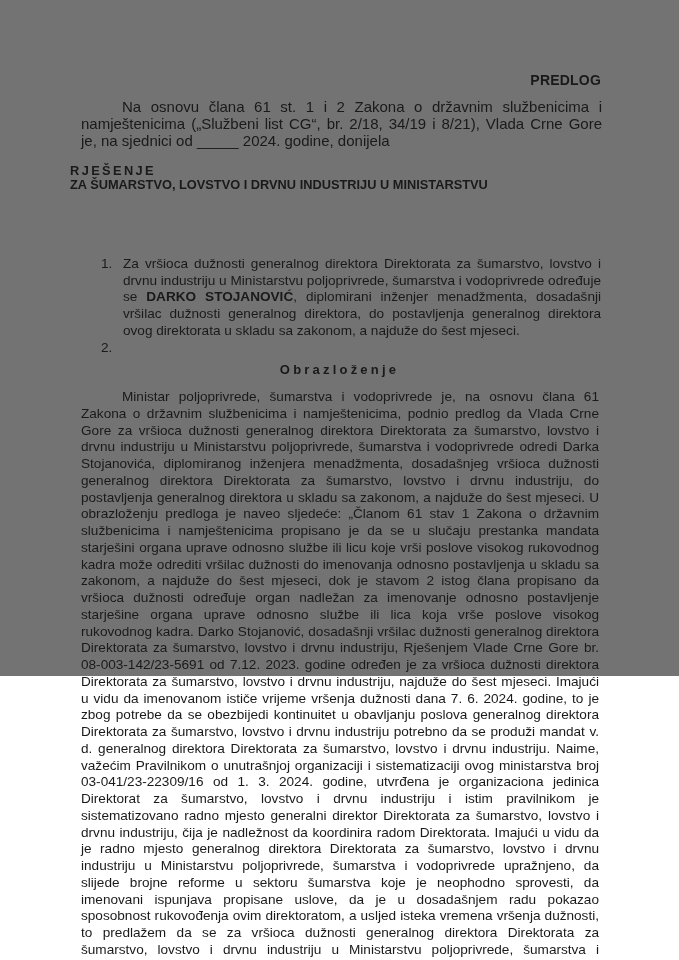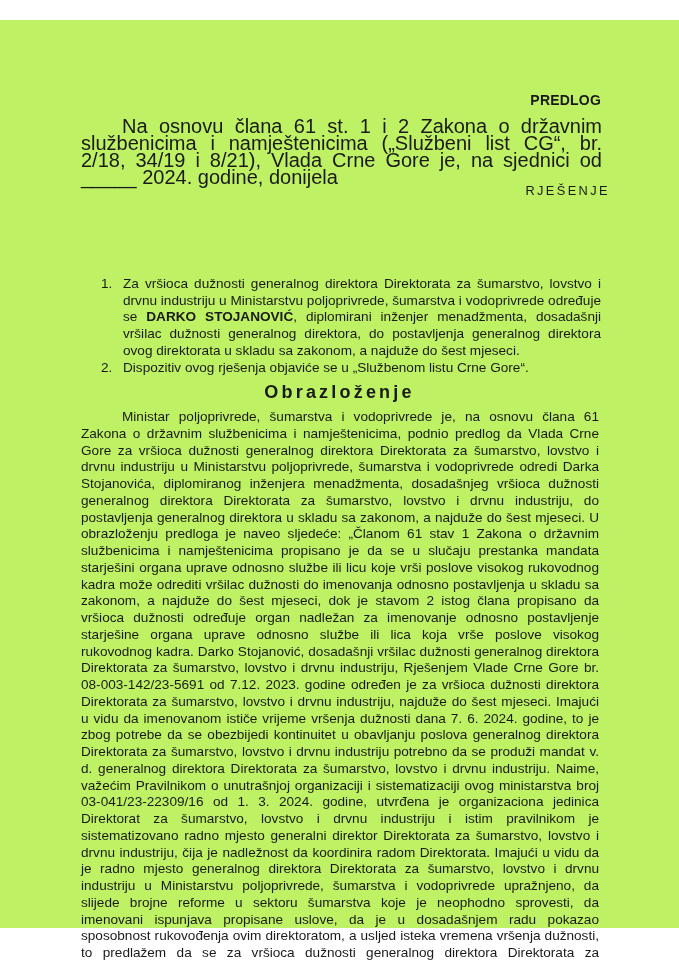--- a/index.html
+++ b/index.html
@@ -11,50 +11,49 @@
     width: 679px;
     height: 960px;
     position: relative;
     overflow: hidden;
     font-family: "Liberation Sans", sans-serif;
     color: #1a1a1a;
   }
   .page {
     position: absolute;
     left: 0; top: 0;
-    width: 679px; height: 908px;
-    background: #bef264;
-    margin-top: 20px;
+    width: 679px; height: 676px;
+    background: #737373;
   }
   .predlog {
     position: absolute;
     top: 72px;
     right: 78px;
     font-weight: bold;
     font-size: 14px;
     letter-spacing: 0.2px;
   }
   .intro {
     position: absolute;
     left: 81px;
     top: 98px;
     width: 521px;
-    font-size: 20px;
+    font-size: 15px;
     line-height: 17px;
     text-align: justify;
     text-indent: 41px;
     margin: 0;
   }
   .title-block {
     position: absolute;
     left: 70px;
     width: 540px;
     top: 164px;
-    text-align: right;
-    font-weight: normal;
+    text-align: left;
+    font-weight: bold;
     font-size: 12.8px;
     line-height: 14.2px;
   }
   .title-block .spaced {
     letter-spacing: 2.4px;
   }
   .decision-list {
     position: absolute;
     left: 101px;
     top: 256px;
@@ -75,21 +74,21 @@
     left: 0;
     top: 0;
   }
   .subheading {
     position: absolute;
     left: 0;
     width: 679px;
     top: 362px;
     text-align: center;
     font-weight: bold;
-    font-size: 18px;
+    font-size: 13px;
     letter-spacing: 3.2px;
   }
   .body-text {
     position: absolute;
     left: 81px;
     top: 389px;
     width: 518px;
     margin: 0;
     font-size: 13.6px;
     line-height: 16.75px;
@@ -102,30 +101,30 @@
 <body>
 
 <div class="page">
 
   <div class="predlog">PREDLOG</div>
 
   <p class="intro">Na osnovu člana 61 st. 1 i 2 Zakona o državnim službenicima i namještenicima („Službeni list CG“, br. 2/18, 34/19 i 8/21), Vlada Crne Gore je, na sjednici od _____ 2024. godine, donijela</p>
 
   <div class="title-block">
     <div class="spaced">RJEŠENJE</div>
+    <div>ZA ŠUMARSTVO, LOVSTVO I DRVNU INDUSTRIJU U MINISTARSTVU</div>
   </div>
 
   <ol class="decision-list">
     <li>
       <span class="num">1.</span>
       <span>Za vršioca dužnosti generalnog direktora Direktorata za šumarstvo, lovstvo i drvnu industriju u Ministarstvu poljoprivrede, šumarstva i vodoprivrede određuje se </span><b>DARKO STOJANOVIĆ</b><span>, diplomirani inženjer menadžmenta, dosadašnji vršilac dužnosti generalnog direktora, do postavljenja generalnog direktora ovog direktorata u skladu sa zakonom, a najduže do šest mjeseci.</span>
     </li>
     <li>
       <span class="num">2.</span>
-      <span>Dispozitiv ovog rješenja objaviće se u „Službenom listu Crne Gore“.</span>
     </li>
   </ol>
 
   <div class="subheading">Obrazloženje</div>
 
   <p class="body-text">Ministar poljoprivrede, šumarstva i vodoprivrede je, na osnovu člana 61 Zakona o državnim službenicima i namještenicima, podnio predlog da Vlada Crne Gore za vršioca dužnosti generalnog direktora Direktorata za šumarstvo, lovstvo i drvnu industriju u Ministarstvu poljoprivrede, šumarstva i vodoprivrede odredi Darka Stojanovića, diplomiranog inženjera menadžmenta, dosadašnjeg vršioca dužnosti generalnog direktora Direktorata za šumarstvo, lovstvo i drvnu industriju, do postavljenja generalnog direktora u skladu sa zakonom, a najduže do šest mjeseci. U obrazloženju predloga je naveo sljedeće: „Članom 61 stav 1 Zakona o državnim službenicima i namještenicima propisano je da se u slučaju prestanka mandata starješini organa uprave odnosno službe ili licu koje vrši poslove visokog rukovodnog kadra može odrediti vršilac dužnosti do imenovanja odnosno postavljenja u skladu sa zakonom, a najduže do šest mjeseci, dok je stavom 2 istog člana propisano da vršioca dužnosti određuje organ nadležan za imenovanje odnosno postavljenje starješine organa uprave odnosno službe ili lica koja vrše poslove visokog rukovodnog kadra. Darko Stojanović, dosadašnji vršilac dužnosti generalnog direktora Direktorata za šumarstvo, lovstvo i drvnu industriju, Rješenjem Vlade Crne Gore br. 08-003-142/23-5691 od 7.12. 2023. godine određen je za vršioca dužnosti direktora Direktorata za šumarstvo, lovstvo i drvnu industriju, najduže do šest mjeseci. Imajući u vidu da imenovanom ističe vrijeme vršenja dužnosti dana 7. 6. 2024. godine, to je zbog potrebe da se obezbijedi kontinuitet u obavljanju poslova generalnog direktora Direktorata za šumarstvo, lovstvo i drvnu industriju potrebno da se produži mandat v. d. generalnog direktora Direktorata za šumarstvo, lovstvo i drvnu industriju. Naime, važećim Pravilnikom o unutrašnjoj organizaciji i sistematizaciji ovog ministarstva broj 03-041/23-22309/16 od 1. 3. 2024. godine, utvrđena je organizaciona jedinica Direktorat za šumarstvo, lovstvo i drvnu industriju i istim pravilnikom je sistematizovano radno mjesto generalni direktor Direktorata za šumarstvo, lovstvo i drvnu industriju, čija je nadležnost da koordinira radom Direktorata. Imajući u vidu da je radno mjesto generalnog direktora Direktorata za šumarstvo, lovstvo i drvnu industriju u Ministarstvu poljoprivrede, šumarstva i vodoprivrede upražnjeno, da slijede brojne reforme u sektoru šumarstva koje je neophodno sprovesti, da imenovani ispunjava propisane uslove, da je u dosadašnjem radu pokazao sposobnost rukovođenja ovim direktoratom, a usljed isteka vremena vršenja dužnosti, to predlažem da se za vršioca dužnosti generalnog direktora Direktorata za šumarstvo, lovstvo i drvnu industriju u Ministarstvu poljoprivrede, šumarstva i vodoprivrede odredi Darko Stojanović,</p>
 
 </div>
 
 </body></html>

